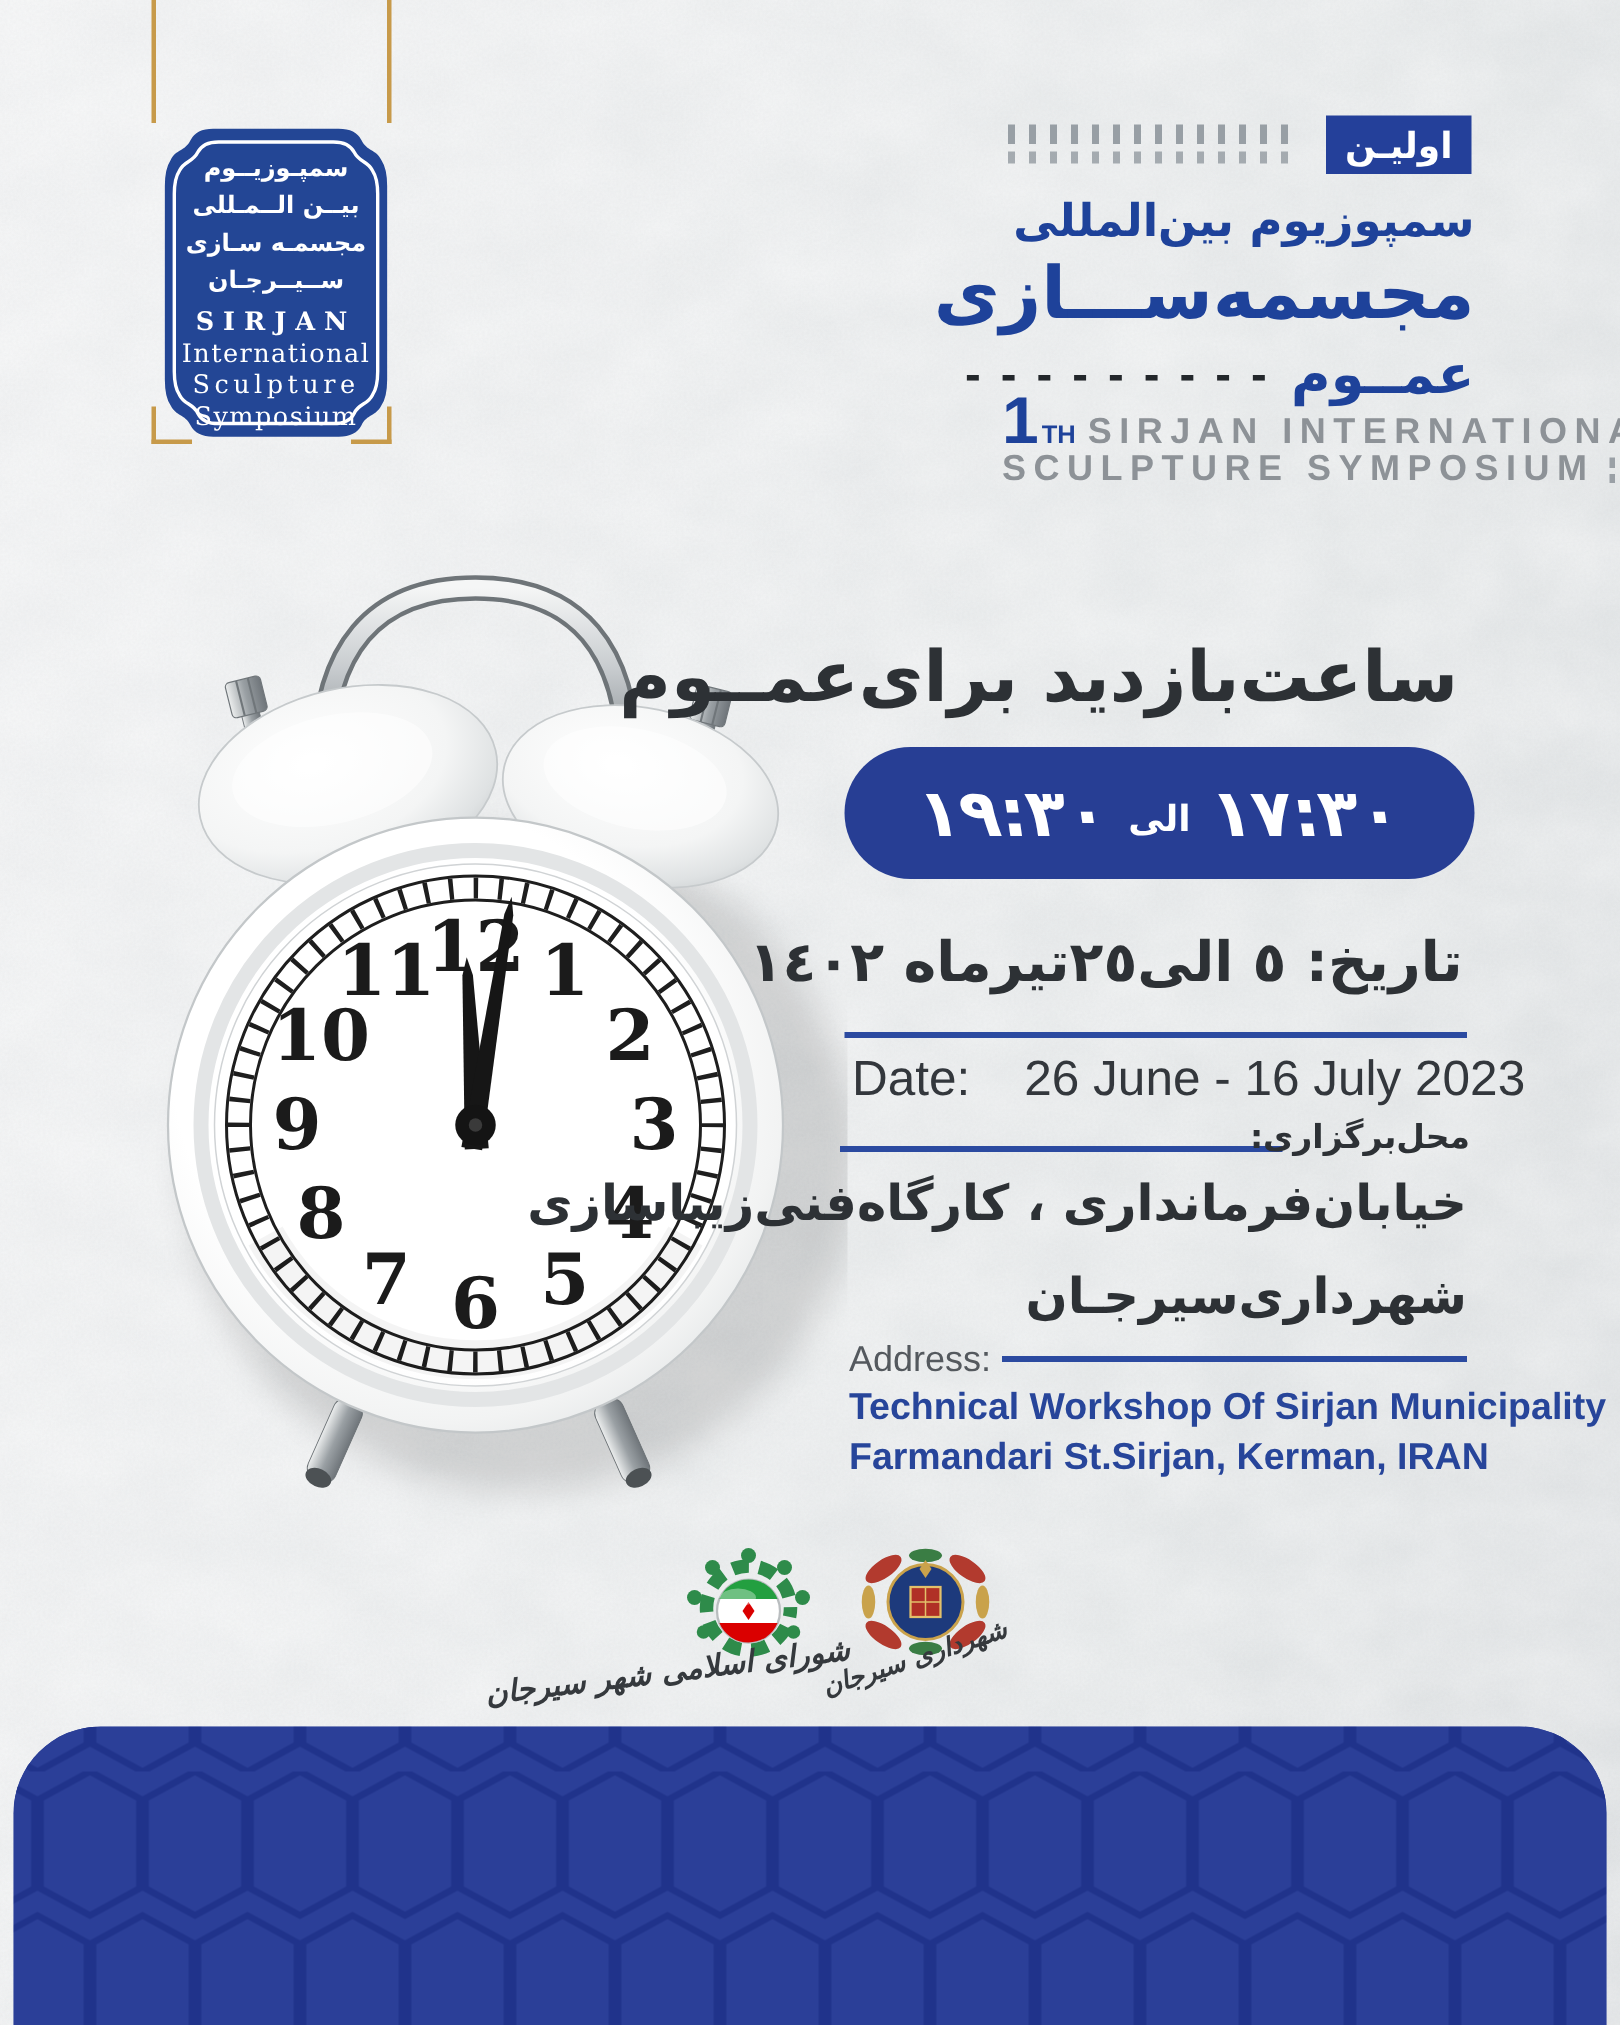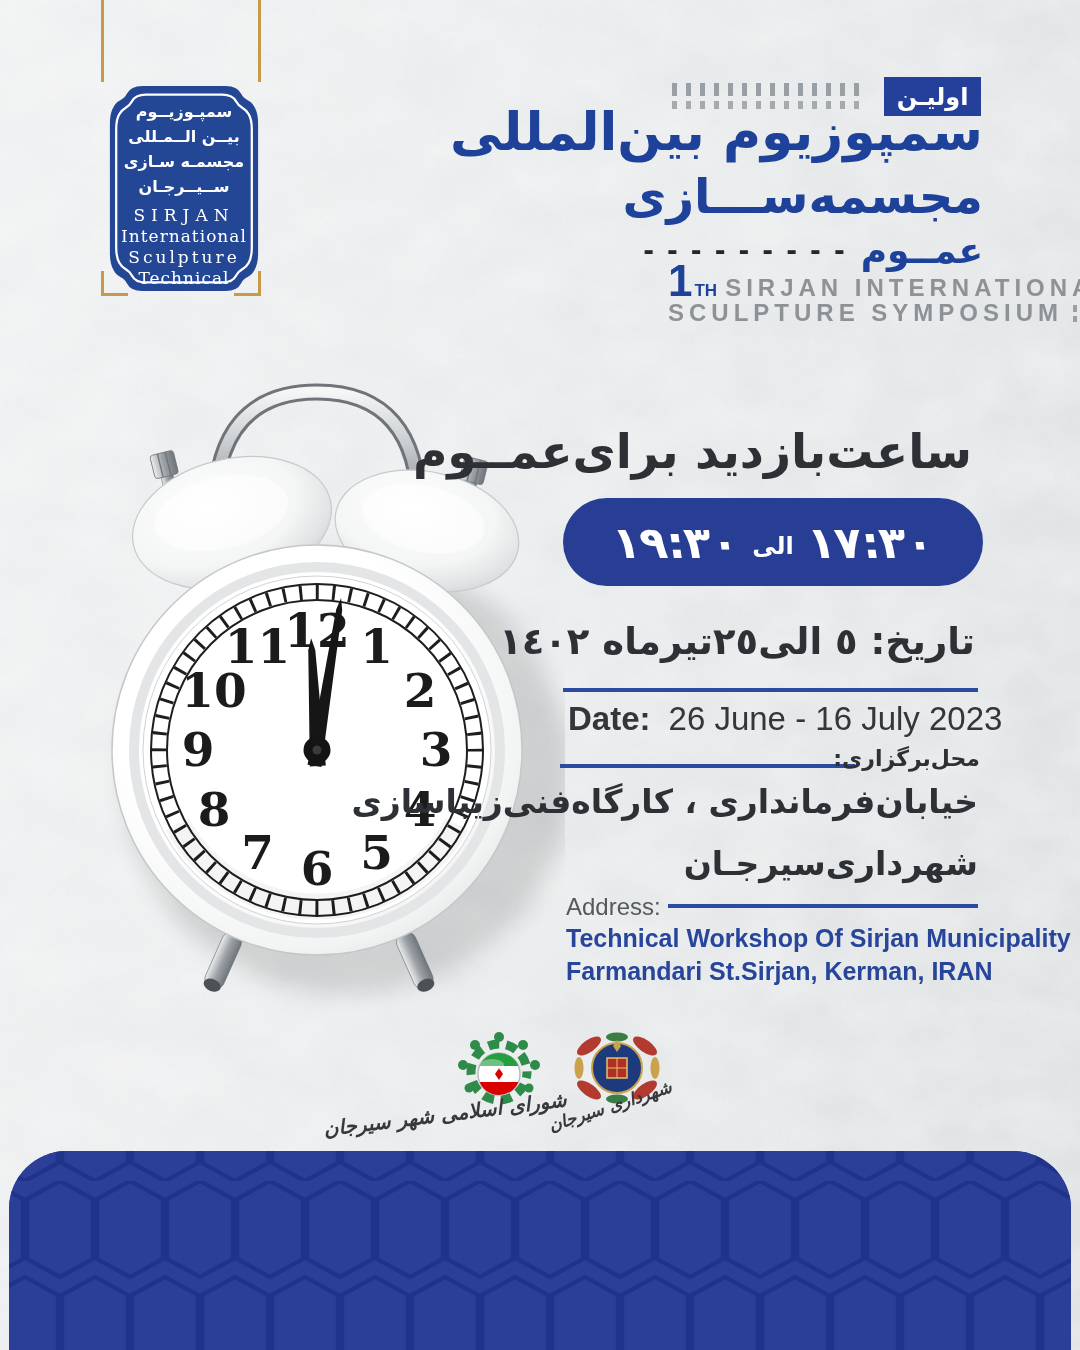--- a/index.html
+++ b/index.html
@@ -13,29 +13,29 @@
   
   .gold{position:absolute;background:#c79a4a;z-index:2;}
 
   
   #stamp{left:108px;top:84px;width:152px;height:214px;}
   #stamp svg{position:absolute;inset:0;}
   #stamp .txt{position:absolute;inset:0;display:flex;flex-direction:column;
               align-items:center;justify-content:center;padding-top:6px;color:#fff;}
   .stamp-fa{font-size:16px;font-weight:bold;line-height:25px;direction:rtl;white-space:nowrap;}
   .stamp-en{font-family:"DejaVu Serif",serif;font-size:17px;line-height:21px;white-space:nowrap;}
-  .ls6{letter-spacing:6px;} .ls3{letter-spacing:3px;text-align:center;} .ls1{letter-spacing:1px;}
+  .ls6{letter-spacing:6px;font-weight:bold;} .ls3{letter-spacing:3px;text-align:center;} .ls1{letter-spacing:1px;}
 
   
   .ticks{position:absolute;background:repeating-linear-gradient(90deg,#989fa5 0 5px,transparent 5px 14px);}
   #edition-pill{position:absolute;left:884px;top:77px;width:97px;height:39px;background:#24409a;
       color:#fff;display:flex;align-items:center;justify-content:center;
       font-size:24px;font-weight:bold;direction:rtl;}
   .title-fa{position:absolute;right:97px;color:#1e429a;font-weight:bold;direction:rtl;white-space:nowrap;}
-  #title1{top:102px;font-size:52px;}
+  #title1{top:130px;font-size:30px;}
   #title2{top:168px;font-size:48px;}
   #title3-row{position:absolute;right:97px;top:230px;display:flex;align-items:center;gap:14px;direction:rtl;}
   #title3{color:#1e429a;font-size:36px;font-weight:bold;direction:rtl;white-space:nowrap;}
   #title3-dashes{color:#23272b;font-size:26px;font-weight:bold;letter-spacing:2px;white-space:nowrap;}
   .en-title{position:absolute;left:668px;color:#8d9297;font-family:"Liberation Sans",sans-serif;
             font-weight:bold;font-size:24px;letter-spacing:5px;white-space:nowrap;}
   #en-line1{top:266px;}
   #en-line2{top:299px;display:flex;align-items:center;}
   #en-num{color:#1e429a;font-size:44px;line-height:30px;letter-spacing:0;}
   #en-suffix{color:#1e429a;font-size:17px;letter-spacing:0;margin:10px 8px 0 2px;}
@@ -49,21 +49,21 @@
   #visit-heading{position:absolute;right:108px;top:424px;font-size:47px;}
   #time-pill{position:absolute;left:563px;top:498px;width:420px;height:88px;background:#273e94;
      border-radius:44px;color:#fff;display:flex;align-items:center;justify-content:center;
      gap:14px;direction:rtl;transform:skewX(0deg);}
   #time-pill .t{font-size:44px;font-weight:bold;display:inline-block;transform:skewX(8deg);}
   #time-pill .sep{font-size:24px;font-weight:bold;margin-top:8px;}
   #date-fa{position:absolute;right:105px;top:620px;font-size:37px;}
   .rule{position:absolute;background:#2b4aa0;height:4px;z-index:2;}
   #date-en{position:absolute;left:568px;top:700px;color:#33373c;
      font-family:"Liberation Sans",sans-serif;font-size:33px;white-space:nowrap;}
-  #date-en b{font-weight:bold;margin-right:18px;}
+  #date-en b{font-weight:normal;margin-right:36px;}
   #venue-label{position:absolute;right:100px;top:746px;font-size:22px;}
   #venue1{position:absolute;right:102px;top:782px;font-size:33px;}
   #venue2{position:absolute;right:102px;top:844px;font-size:33px;}
   #addr-label{position:absolute;left:566px;top:893px;color:#54595e;
      font-family:"Liberation Sans",sans-serif;font-size:24px;}
   .addr-line{position:absolute;left:566px;color:#27459a;font-family:"Liberation Sans",sans-serif;
      font-weight:bold;font-size:25px;white-space:nowrap;}
   #addr1{top:924px;} #addr2{top:957px;}
 
   
@@ -122,21 +122,21 @@
       </g>
     </svg>
     <div class="txt">
       <div class="stamp-fa">سمپـوزیــوم</div>
       <div class="stamp-fa">بیــن الــمـللی</div>
       <div class="stamp-fa">مجسمـه سـازی</div>
       <div class="stamp-fa">ســیــرجـان</div>
       <div class="stamp-en ls6" style="margin-top:6px;">SIRJAN</div>
       <div class="stamp-en ls1">International</div>
       <div class="stamp-en ls3">Sculpture</div>
-      <div class="stamp-en ls1">Technical</div>
+      <div class="stamp-en ls1">Symposium</div>
     </div>
   </div>
 
   <div class="ticks layer" style="left:672px;top:83px;width:194px;height:13px;"></div>
   <div class="ticks layer" style="left:672px;top:101px;width:194px;height:8px;opacity:.85;"></div>
   <div id="edition-pill" class="layer">اولیـن</div>
 
   <div id="title1" class="title-fa layer">سمپوزیوم بین‌المللی</div>
   <div id="title2" class="title-fa layer">مجسمه‌ســـازی</div>
   <div id="title3-row" class="layer">

